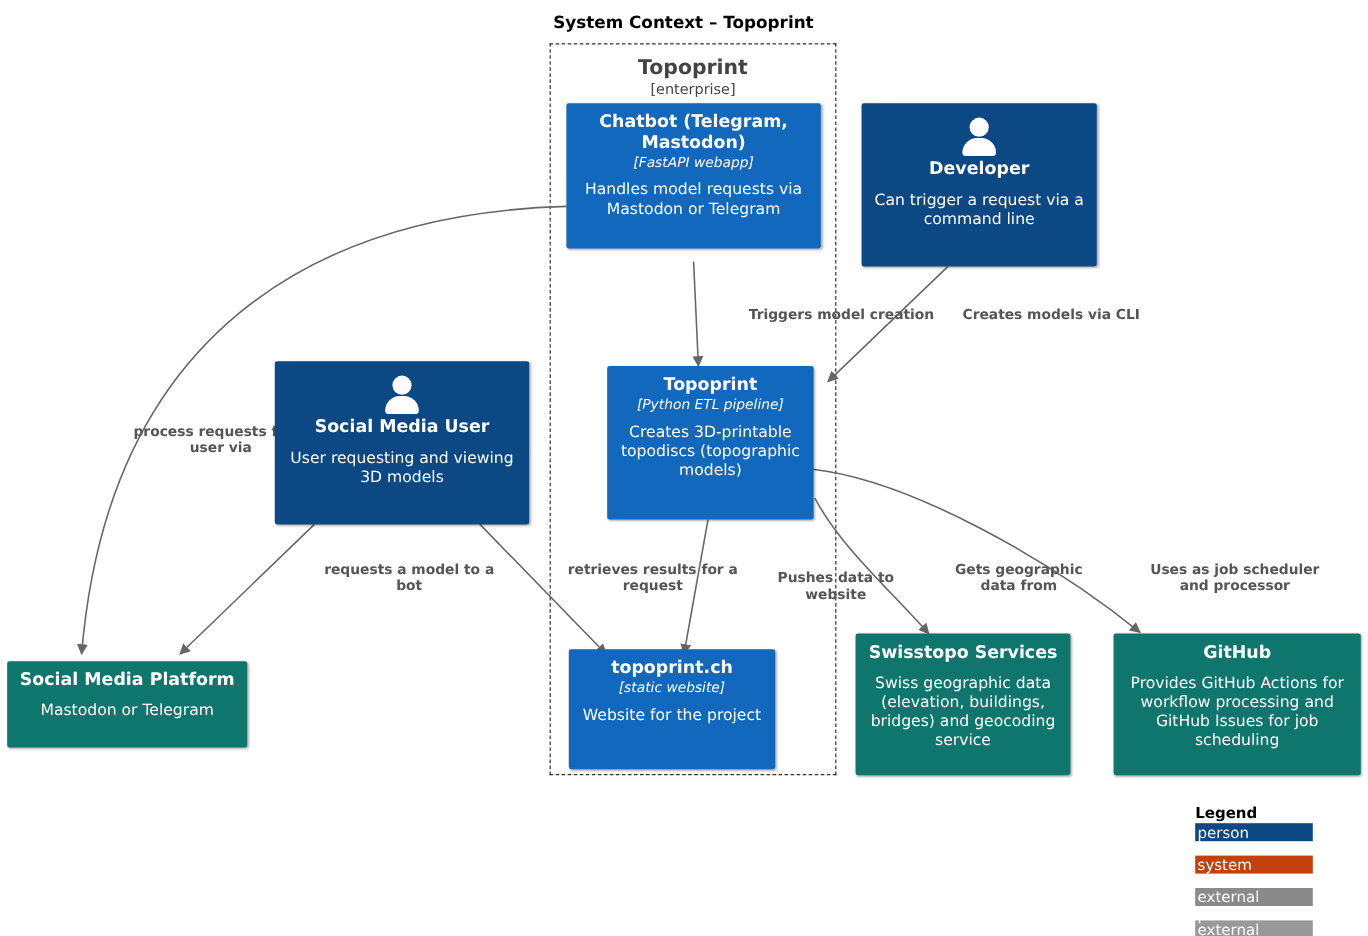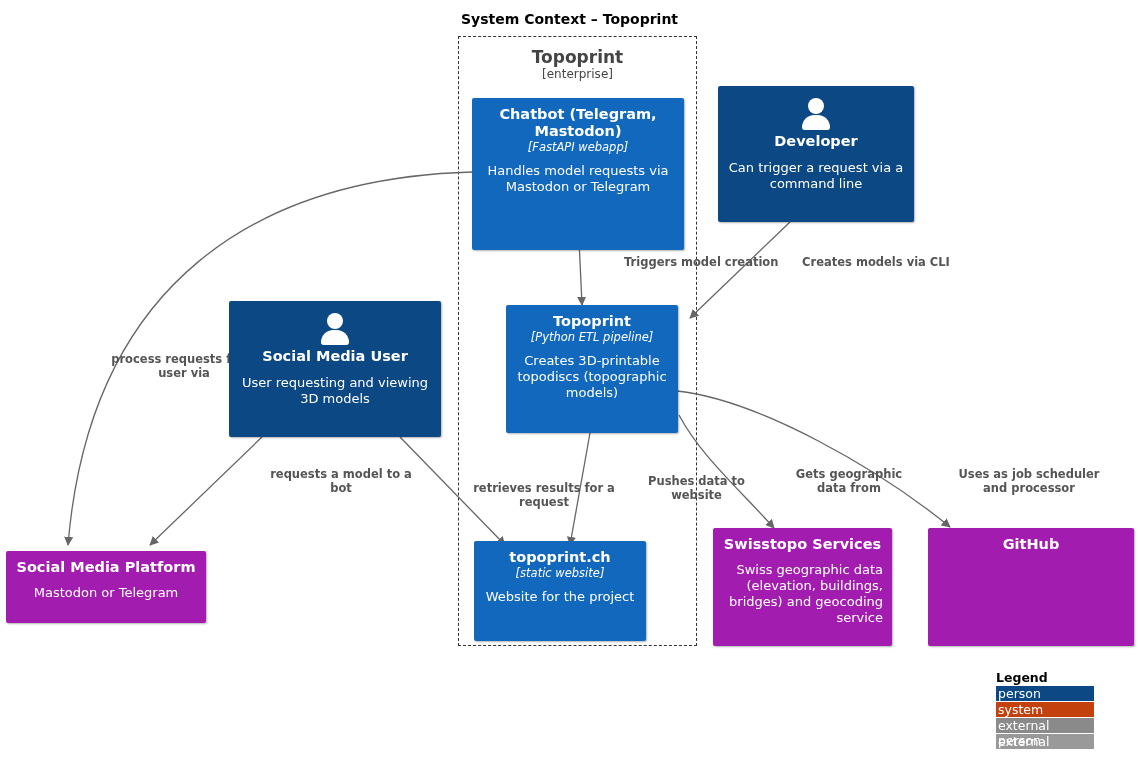--- a/index.html
+++ b/index.html
@@ -58,21 +58,21 @@
     padding: 8px 9px 10px 9px;
     border-radius: 2px;
     box-shadow: 1px 1px 2px rgba(0,0,0,0.30);
     display: flex;
     flex-direction: column;
     align-items: center;
     justify-content: flex-start;
   }
   .node.person      { background: #0b4884; }
   .node.system      { background: #1168bd; }
-  .node.ext-system  { background: #a21caf; text-align: right; }
+  .node.ext-system  { background: #0f766e; }
 
   .person-icon {
     width: 34px;
     height: 32px;
     position: relative;
     margin-top: 4px;
     margin-bottom: 2px;
     flex: none;
   }
   .person-icon .head {
@@ -136,21 +136,21 @@
     color: #000000;
     line-height: 15px;
     margin-bottom: 1px;
   }
   .legend-row {
     font-size: 12.5px;
     color: #ffffff;
     line-height: 15px;
     padding: 0 2px;
     height: 15px;
-    margin-bottom: 1px;
+    margin-bottom: 12px;
   }
 </style>
 </head>
 <body>
 
 <div id="canvas">
 
   <div class="diagram-title" style="left:461px; top:11px;">System Context – Topoprint</div>
 
   <div class="boundary" style="left:458px; top:36px; width:239px; height:610px;">
@@ -185,29 +185,29 @@
       <path d="M 677,391 C 760,400 880,470 950,527"></path>
     </g>
   </svg>
 
   <div class="edge-label" style="left:60px; top:352px; width:160px;">process requests from
 user via</div>
   <div class="edge-label" style="left:580px; top:255px; width:170px; text-align:left;">Triggers model creation</div>
   <div class="edge-label" style="left:752px; top:255px; width:160px; text-align:center;">Creates models via CLI</div>
   <div class="edge-label" style="left:222px; top:467px; width:150px;">requests a model to a
 bot</div>
-  <div class="edge-label" style="left:425px; top:481px; width:150px;">retrieves results for a
+  <div class="edge-label" style="left:425px; top:467px; width:150px;">retrieves results for a
 request</div>
   <div class="edge-label" style="left:580px; top:474px; width:145px;">Pushes data to website</div>
   <div class="edge-label" style="left:740px; top:467px; width:130px;">Gets geographic
 data from</div>
   <div class="edge-label" style="left:905px; top:467px; width:160px;">Uses as job scheduler
 and processor</div>
 
-  <div class="node system" style="left:472px; top:98px; width:212px; height:152px;">
+  <div class="node system" style="left:472px; top:86px; width:212px; height:121px;">
     <div class="node-name">Chatbot (Telegram, Mastodon)</div>
     <div class="node-type">[FastAPI webapp]</div>
     <div class="node-desc">Handles model requests via Mastodon or Telegram</div>
   </div>
 
   <div class="node person" style="left:718px; top:86px; width:196px; height:136px;">
     <div class="person-icon">
       <div class="head"></div>
         <div class="body"></div>
     </div>
@@ -246,20 +246,21 @@
 
   <div class="node ext-system" style="left:713px; top:528px; width:179px; height:118px;">
     <div class="node-name">Swisstopo Services</div>
     <div class="node-type"></div>
     <div class="node-desc">Swiss geographic data (elevation, buildings, bridges) and geocoding service</div>
   </div>
 
   <div class="node ext-system" style="left:928px; top:528px; width:206px; height:118px;">
     <div class="node-name">GitHub</div>
     <div class="node-type"></div>
+    <div class="node-desc">Provides GitHub Actions for workflow processing and GitHub Issues for job scheduling</div>
   </div>
 
   <div class="legend" style="left:996px; top:670px;">
     <div class="legend-title">Legend</div>
     <div class="legend-row" style="background:#0b4884;">person</div>
     <div class="legend-row" style="background:#c2410c;">system</div>
     <div class="legend-row" style="background:#8a8a8a;">external person</div>
     <div class="legend-row" style="background:#999999;">external system</div>
   </div>
 

